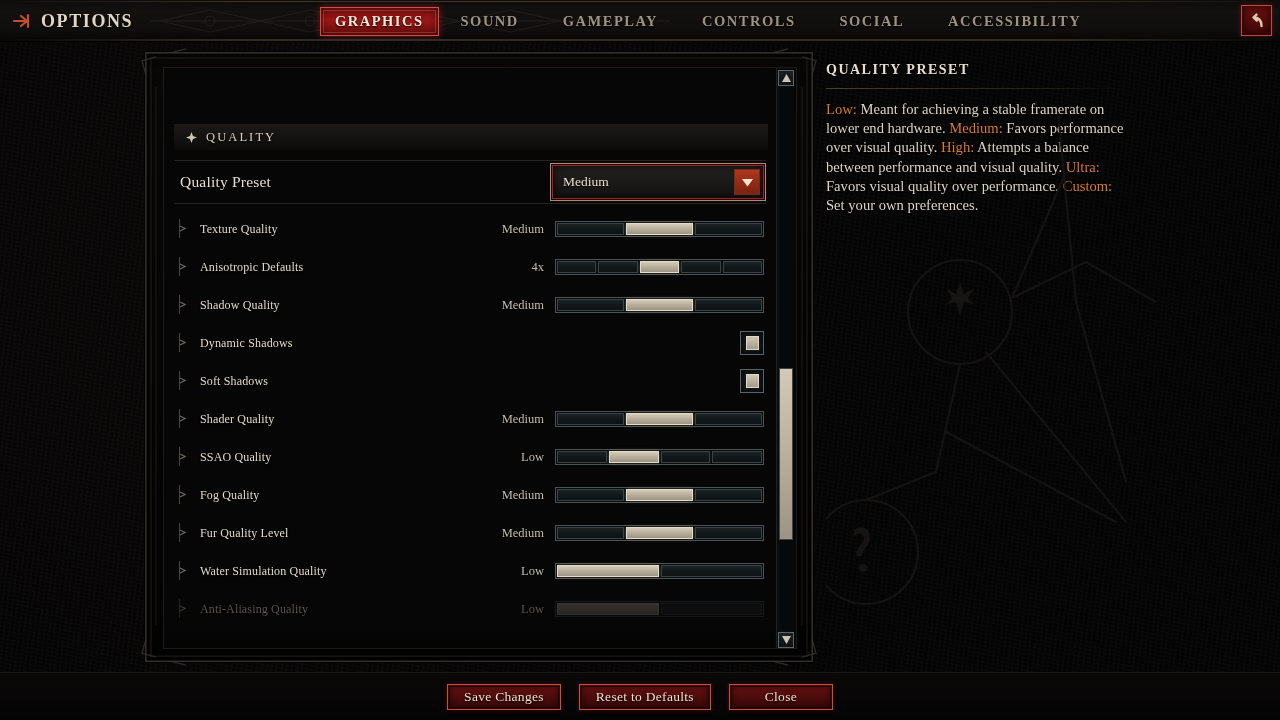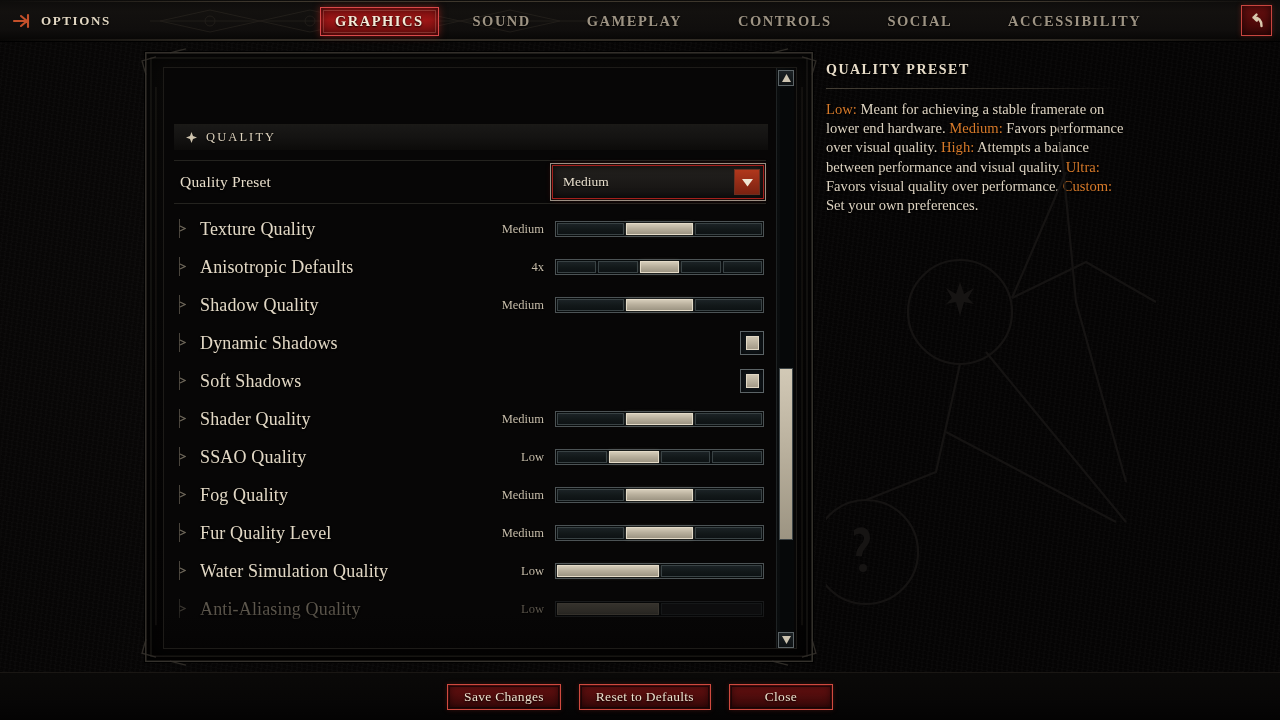--- a/index.html
+++ b/index.html
@@ -37,26 +37,26 @@
   }
   .tb-filigree {
     position:absolute; left:150px; top:6px; width:520px; height:30px; opacity:.5;
   }
   .opt-group {
     position: absolute; left: 12px; top: 0; height: 42px;
     display: flex; align-items: center; gap: 9px;
   }
   .esc-icon { width: 20px; height: 20px; display:block; }
   .opt-title {
-    font-size: 13px; letter-spacing: 1.6px; color: #e2d7c2;
+    font-size: 18px; letter-spacing: 1.6px; color: #e2d7c2;
     font-weight: 700; text-shadow: 0 1px 2px #000;
   }
   .tabs {
     position: absolute; left: 320px; top: 0; height: 42px;
-    display: flex; align-items: center; gap: 12px;
+    display: flex; align-items: center; gap: 0;
   }
   .tab {
     font-size: 14.5px; letter-spacing: 1.5px; font-weight: 700;
     color: #9d9383; padding: 6px 22px; text-shadow: 0 1px 2px #000;
     position: relative; cursor: pointer; white-space: nowrap;
   }
   .tab.active {
     color: #f3e9d6;
     background: linear-gradient(180deg,#7e1010 0%,#9d1616 45%,#6d0d0d 100%);
     border: 1px solid #d9494a;
@@ -136,21 +136,21 @@
     display:flex; align-items:center; justify-content:center;
   }
 
   
   .rows { margin: 6px 10px 0 10px; }
   .row {
     position: relative; height: 38px; display: flex; align-items: center;
   }
   .row .tick { position:absolute; left:5px; top:9px; width:7px; height:19px; }
   .row .rlabel {
-    font-size: 18px; color: #e2d8c5; padding-left: 26px; letter-spacing:.15px;
+    font-size: 12px; color: #e2d8c5; padding-left: 26px; letter-spacing:.15px;
     text-shadow: 0 1px 2px #000;
   }
   .row .rvalue {
     position: absolute; right: 222px; font-size: 12.5px; color: #c6bca9;
     text-align: right; text-shadow: 0 1px 1px #000; white-space: nowrap;
   }
   .slider {
     position: absolute; right: 2px; width: 209px; height: 16px;
     display: flex; gap: 2px;
     border: 1px solid #4c5355;

